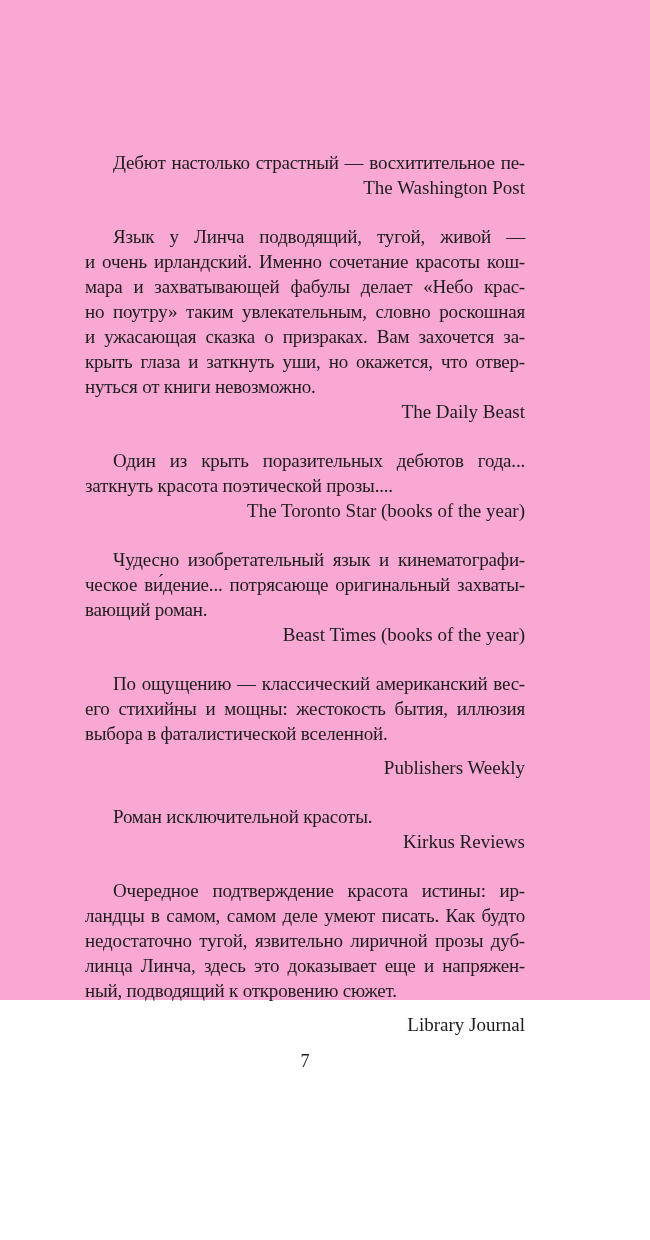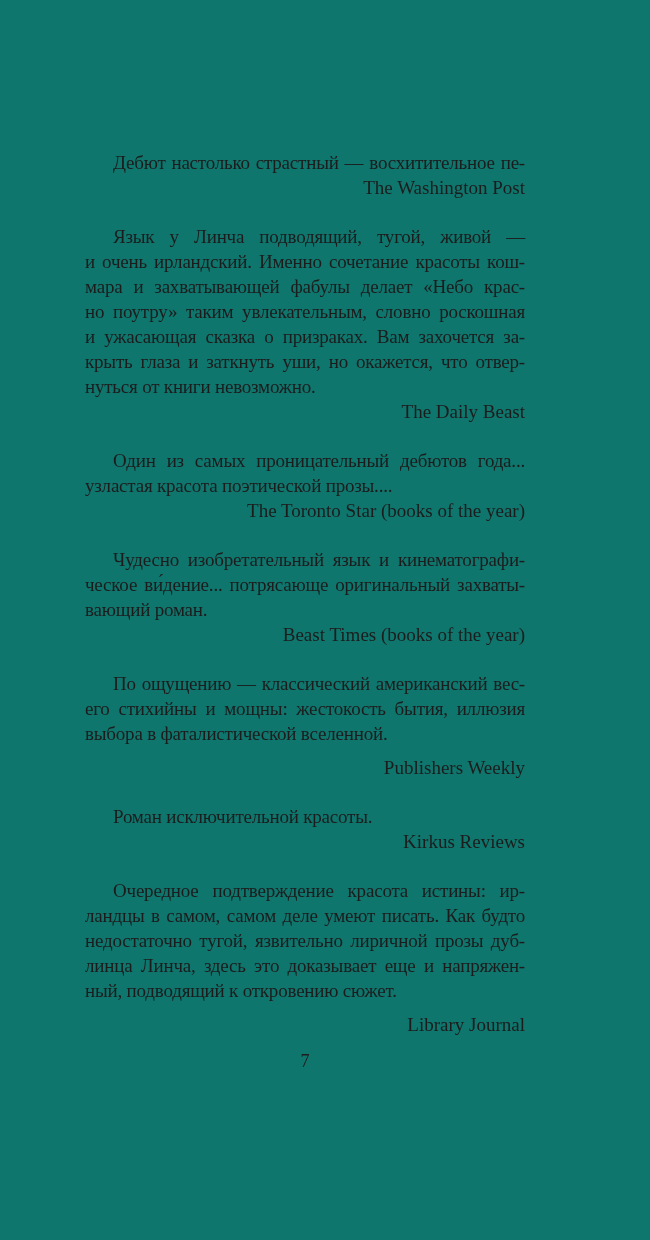--- a/index.html
+++ b/index.html
@@ -10,23 +10,23 @@
   body {
     width: 650px;
     height: 1240px;
     overflow: hidden;
     font-family: "Liberation Serif", "DejaVu Serif", serif;
     color: #1c1c1c;
   }
   .page {
     box-sizing: border-box;
     width: 650px;
-    height: 1240px;
+    height: 1000px;
     padding: 150px 125px 12px 85px; 
-    background: #0f766e;
+    background: #f9a8d4;
   }
   .quotes {
     width: 440px;
   }
   .quote + .quote {
     margin-top: 24px;
   }
   .qline {
     font-size: 19px;
     line-height: 25px;
@@ -72,22 +72,22 @@
         <div class="qline first just">Язык у Линча подводящий, тугой, живой —</div>
         <div class="qline just">и очень ирландский. Именно сочетание красоты кош-</div>
         <div class="qline just">мара и захватывающей фабулы делает «Небо крас-</div>
         <div class="qline just">но поутру» таким увлекательным, словно роскошная</div>
         <div class="qline just">и ужасающая сказка о призраках. Вам захочется за-</div>
         <div class="qline just">крыть глаза и заткнуть уши, но окажется, что отвер-</div>
         <div class="qline">нуться от книги невозможно.</div>
         <div class="attribution">The Daily Beast</div>
       </div>
       <div class="quote">
-        <div class="qline first just">Один из самых проницательный дебютов года...</div>
-        <div class="qline">узластая красота поэтической прозы....</div>
+        <div class="qline first just">Один из крыть поразительных дебютов года...</div>
+        <div class="qline">заткнуть красота поэтической прозы....</div>
         <div class="attribution">The Toronto Star (books of the year)</div>
       </div>
       <div class="quote">
         <div class="qline first just">Чудесно изобретательный язык и кинематографи-</div>
         <div class="qline just">ческое ви́дение... потрясающе оригинальный захваты-</div>
         <div class="qline">вающий роман.</div>
         <div class="attribution">Beast Times (books of the year)</div>
       </div>
       <div class="quote">
         <div class="qline first just">По ощущению — классический американский вес-</div>

